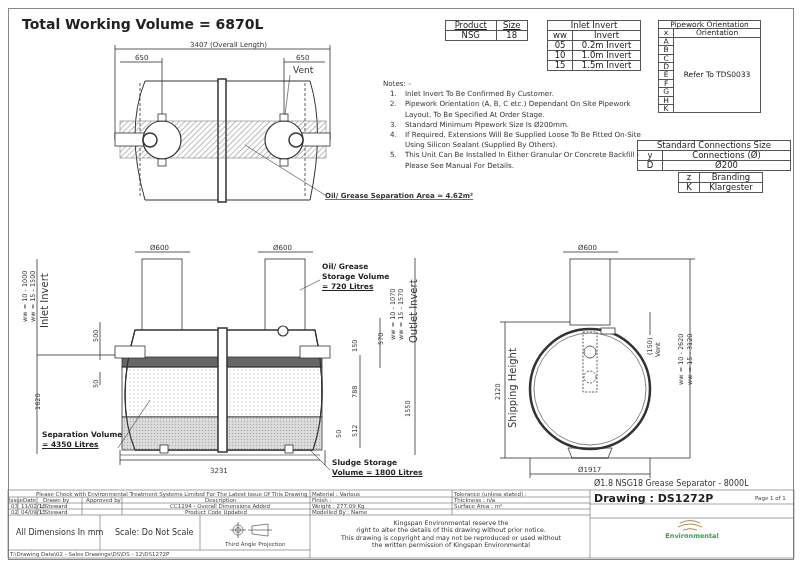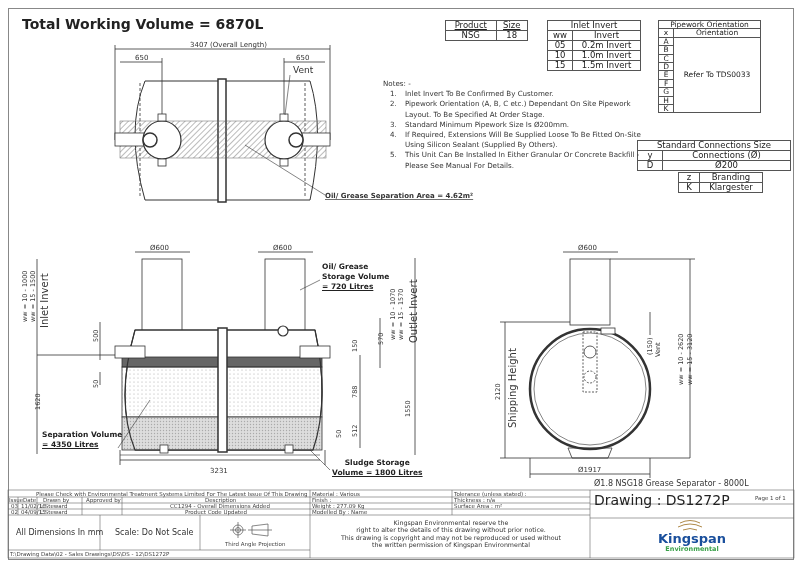--- a/index.html
+++ b/index.html
@@ -304,21 +304,21 @@
 
 <div class="lbl" style="left:322px;top:262px;">
   <div>Oil/ Grease</div>
   <div>Storage Volume</div>
   <div class="ul">= 720 Litres</div>
 </div>
 <div class="lbl" style="left:42px;top:430px;">
   <div>Separation Volume</div>
   <div class="ul">= 4350 Litres</div>
 </div>
-<div class="lbl" style="left:332px;top:458px;text-align:center;">
+<div class="lbl" style="left:332px;top:458px;">
   <div>Sludge Storage</div>
   <div class="ul">Volume = 1800 Litres</div>
 </div>
 
 <div class="tb" style="left:36px;top:491px;">Please Check with Environmental Treatment Systems Limited For The Latest Issue Of This Drawing</div>
 <div class="tb" style="left:9px;top:497px;">Issue</div>
 <div class="tb" style="left:23px;top:497px;">Date</div>
 <div class="tb" style="left:43px;top:497px;">Drawn by</div>
 <div class="tb" style="left:86px;top:497px;">Approved by</div>
 <div class="tb" style="left:205px;top:497px;">Description</div>
@@ -332,32 +332,31 @@
 <div class="tb" style="left:185px;top:509px;">Product Code Updated</div>
 
 <div class="tb" style="left:312px;top:491px;">Material : Various</div>
 <div class="tb" style="left:312px;top:497px;">Finish :</div>
 <div class="tb" style="left:312px;top:503px;">Weight : 277.09 Kg</div>
 <div class="tb" style="left:312px;top:509px;">Modelled By : Name</div>
 <div class="tb" style="left:454px;top:491px;">Tolerance (unless stated) :</div>
 <div class="tb" style="left:454px;top:497px;">Thickness : n/a</div>
 <div class="tb" style="left:454px;top:503px;">Surface Area : m²</div>
 
-<div style="position:absolute;left:594px;top:492px;font-size:14px;font-weight:normal;color:#222;">Drawing : DS1272P</div>
+<div style="position:absolute;left:594px;top:492px;font-size:11px;font-weight:bold;color:#222;">Drawing : DS1272P</div>
 <div class="tb" style="left:755px;top:495px;">Page 1 of 1</div>
 <div style="position:absolute;left:594px;top:479px;font-size:8px;color:#333;">Ø1.8 NSG18 Grease Separator - 8000L</div>
 
 <div class="tbbig" style="left:16px;top:528px;font-size:8px;">All Dimensions In mm</div>
 <div class="tbbig" style="left:115px;top:528px;font-size:8px;">Scale: Do Not Scale</div>
 <div class="tb" style="left:225px;top:541px;">Third Angle Projection</div>
 <div class="tb" style="left:10px;top:551px;">T:\Drawing Data\02 - Sales Drawings\DS\DS - 12\DS1272P</div>
 
 <div style="position:absolute;left:312px;top:519px;width:278px;text-align:center;font-size:6.3px;line-height:7.4px;color:#333;">
   <div>Kingspan Environmental reserve the</div>
   <div>right to alter the details of this drawing without prior notice.</div>
   <div>This drawing is copyright and may not be reproduced or used without</div>
   <div>the written permission of Kingspan Environmental</div>
 </div>
 
 <div style="position:absolute;left:590px;top:532px;width:204px;text-align:center;">
-  <div style="font-size:13px;font-weight:bold;color:#1a4f9c;line-height:13px;">Kingspan</div>
   <div style="font-size:6.5px;font-weight:bold;color:#3aa14a;line-height:8px;">Environmental</div>
 </div>
 
 </body></html>

